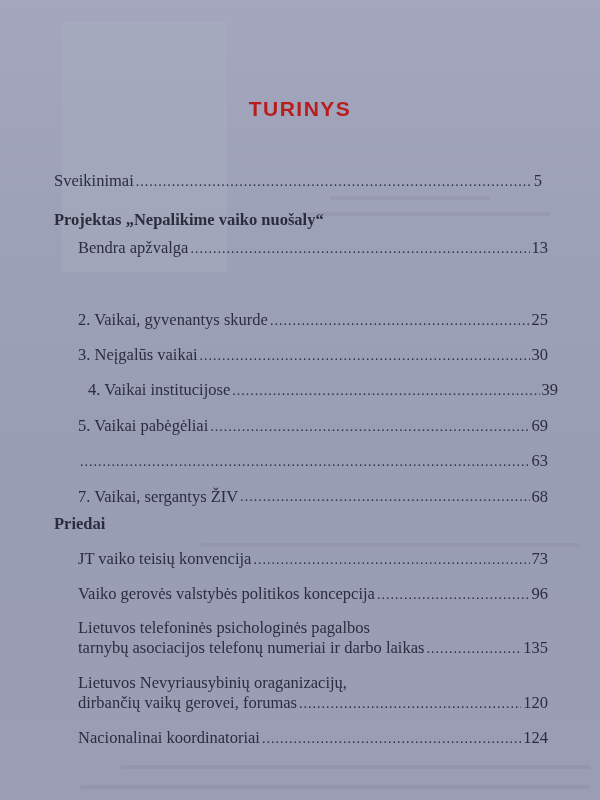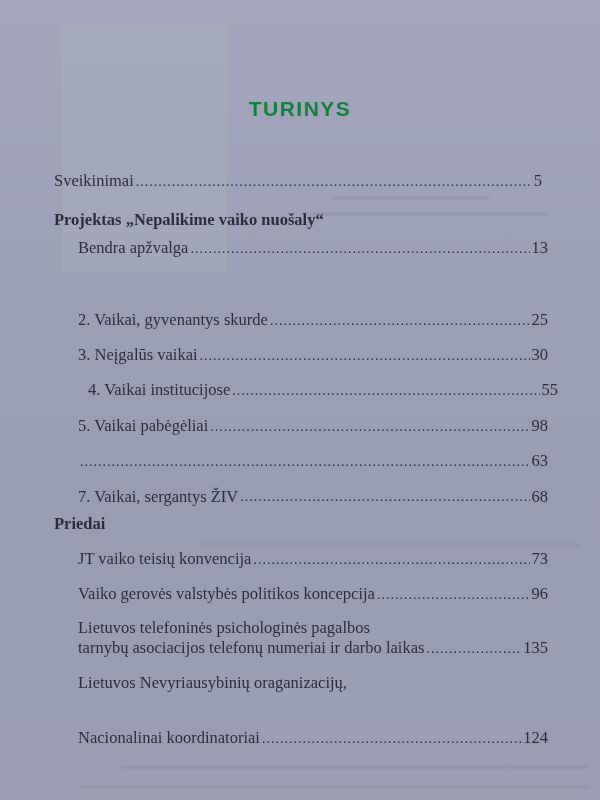--- a/index.html
+++ b/index.html
@@ -32,21 +32,21 @@
     .page-title {
       position: absolute;
       top: 97px;
       left: 0;
       width: 600px;
       text-align: center;
       font-family: "Liberation Sans", sans-serif;
       font-weight: bold;
       font-size: 21px;
       letter-spacing: 1.5px;
-      color: #15803d;
+      color: #b91c1c;
     }
     .toc {
       position: absolute;
       left: 0;
       top: 0;
       width: 600px;
       height: 800px;
     }
     .row {
       position: absolute;
@@ -141,27 +141,27 @@
 
   <div class="row" style="left:78px;top:345px;width:470px;">
     <span class="label">3. Neįgalūs vaikai</span>
     <span class="dots"></span>
     <span class="page">30</span>
   </div>
 
   <div class="row" style="left:88px;top:380px;width:470px;">
     <span class="label">4. Vaikai institucijose</span>
     <span class="dots"></span>
-    <span class="page">55</span>
+    <span class="page">39</span>
   </div>
 
   <div class="row" style="left:78px;top:416px;width:470px;">
     <span class="label">5. Vaikai pabėgėliai</span>
     <span class="dots"></span>
-    <span class="page">98</span>
+    <span class="page">69</span>
   </div>
 
   <div class="row" style="left:78px;top:451px;width:470px;">
     <span class="dots"></span>
     <span class="page">63</span>
   </div>
 
   <div class="row" style="left:78px;top:487px;width:470px;align-items:center;">
     <span class="label">7. Vaikai, sergantys ŽIV</span>
     <span class="dots"></span>
@@ -186,20 +186,25 @@
     <div class="first">Lietuvos telefoninės psichologinės pagalbos</div>
     <div class="last">
       <span class="label">tarnybų asociacijos telefonų numeriai ir darbo laikas</span>
       <span class="dots"></span>
       <span class="page">135</span>
     </div>
   </div>
 
   <div class="multi" style="left:78px;top:673px;width:470px;">
     <div class="first">Lietuvos Nevyriausybinių oraganizacijų,</div>
+    <div class="last">
+      <span class="label">dirbančių vaikų gerovei, forumas</span>
+      <span class="dots"></span>
+      <span class="page">120</span>
+    </div>
   </div>
 
   <div class="row" style="left:78px;top:728px;width:470px;">
     <span class="label">Nacionalinai koordinatoriai</span>
     <span class="dots"></span>
     <span class="page">124</span>
   </div>
 
 </div>
 

